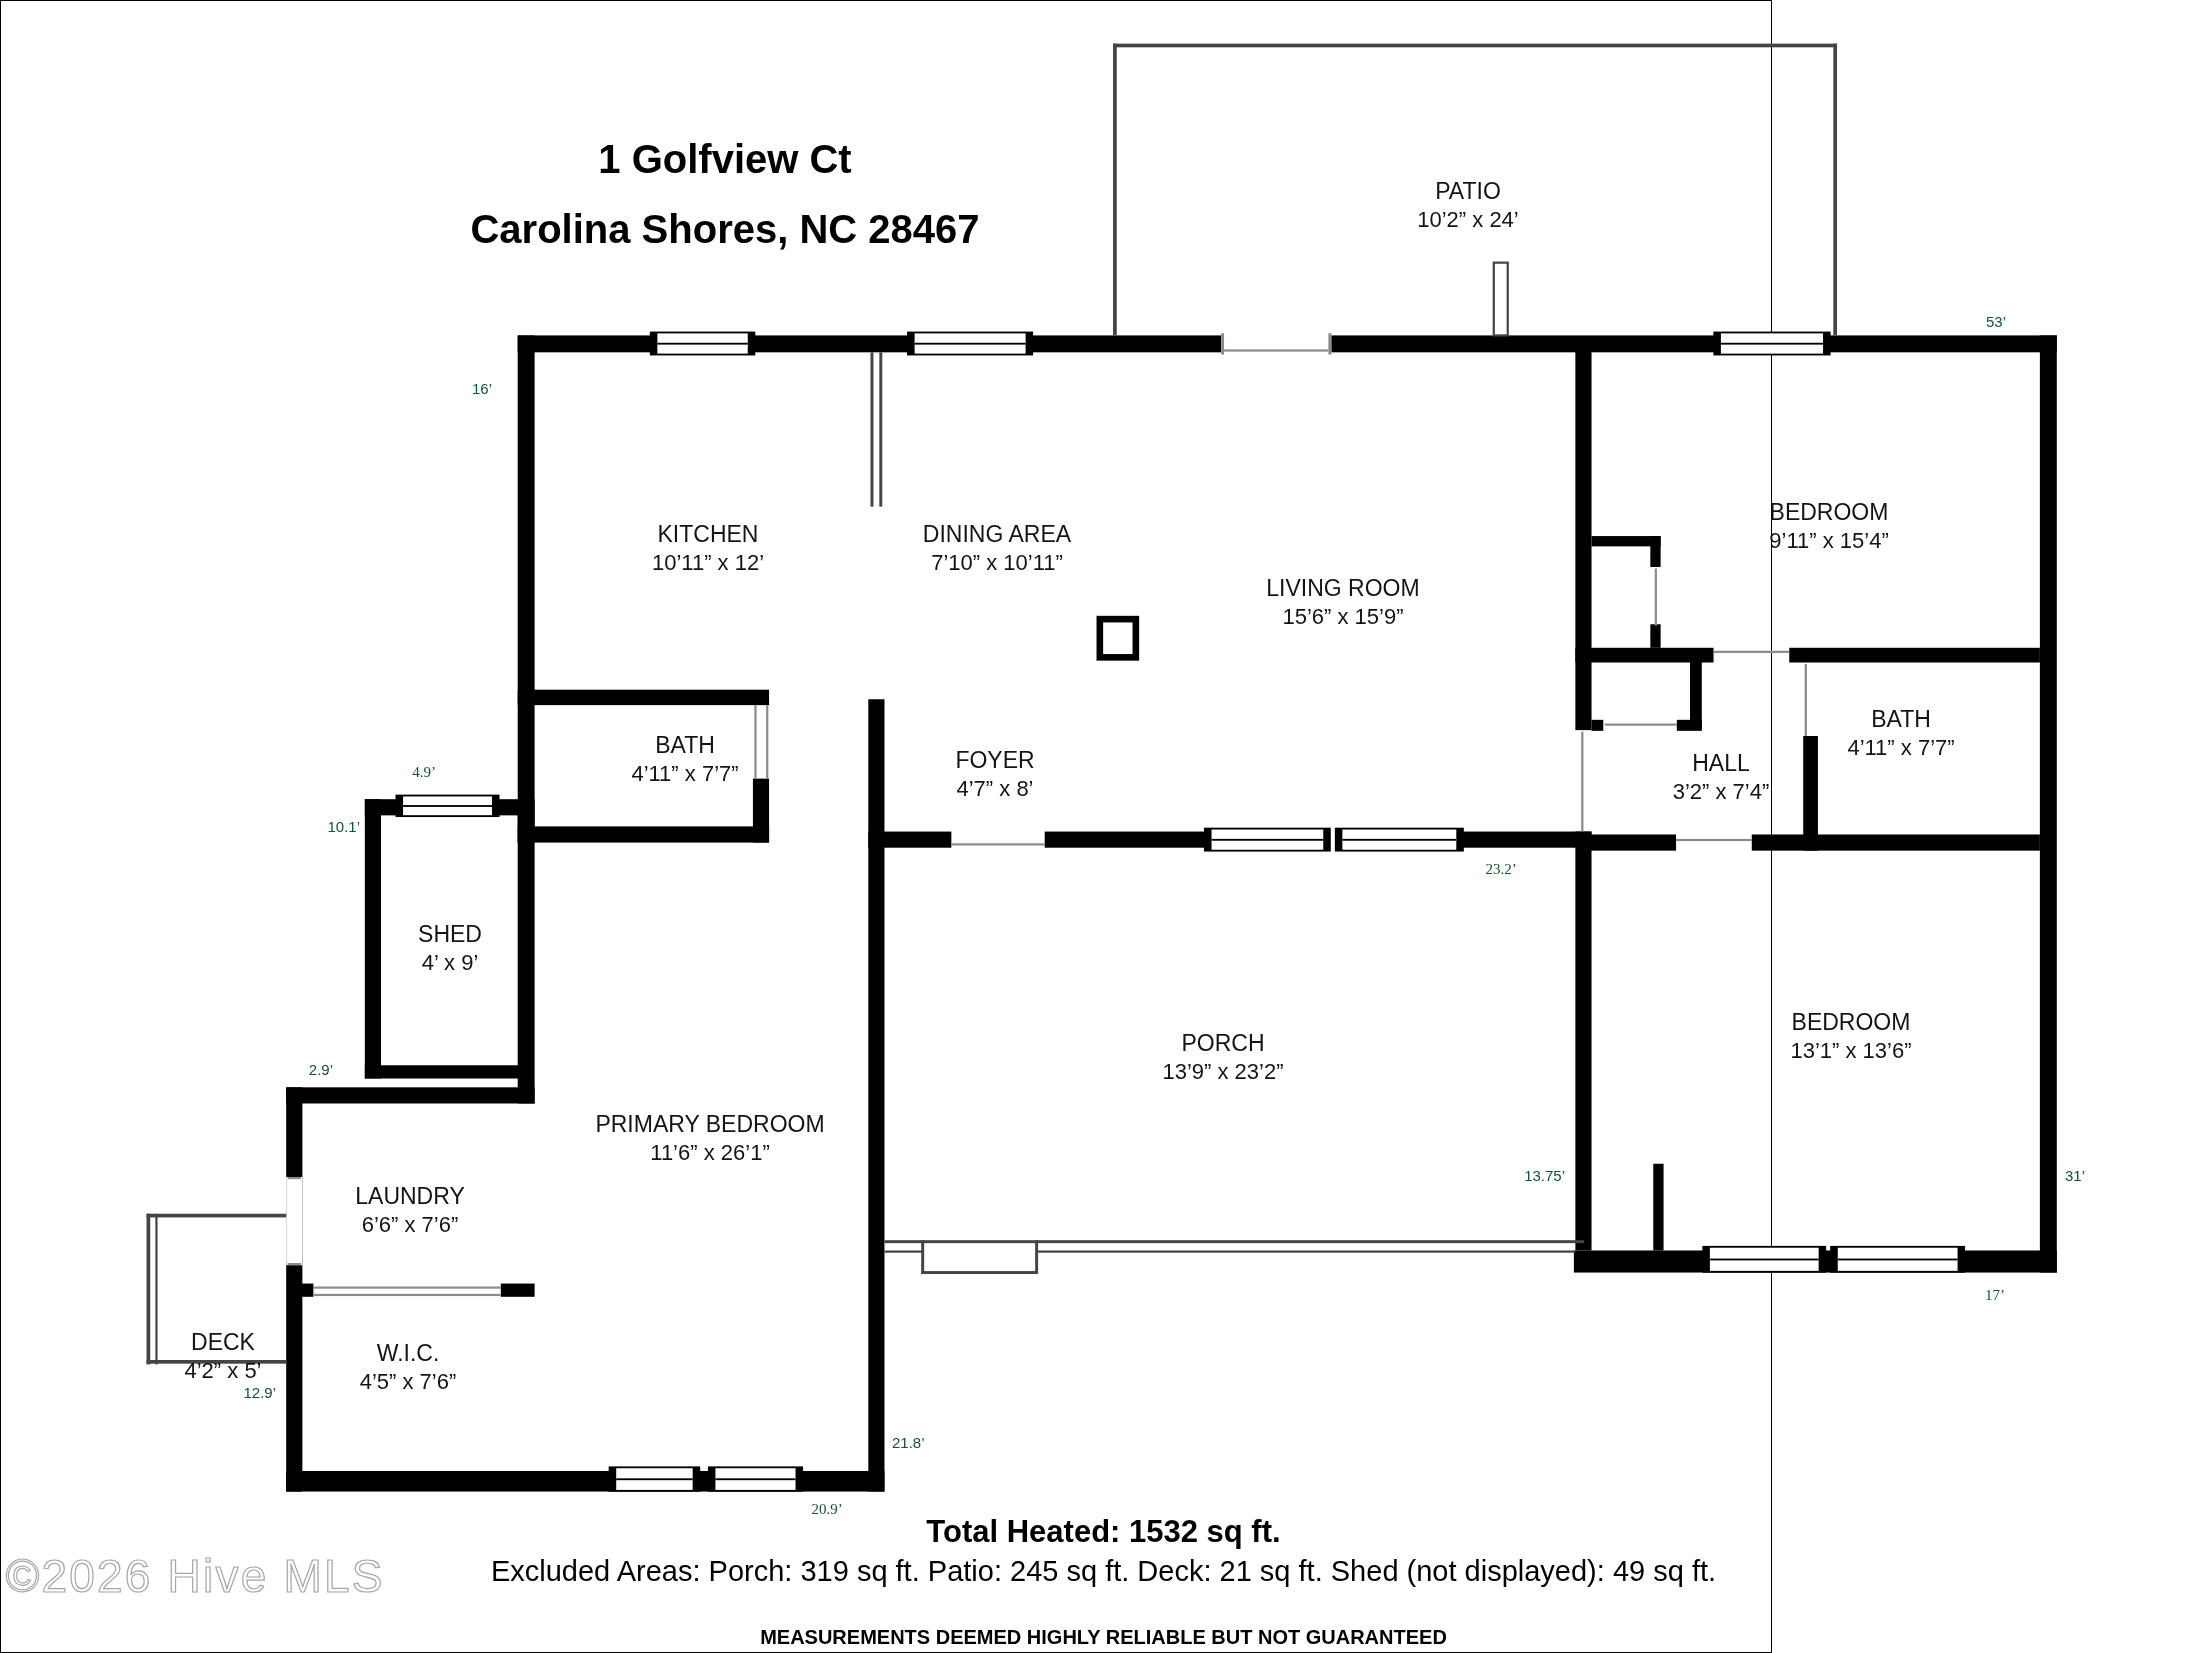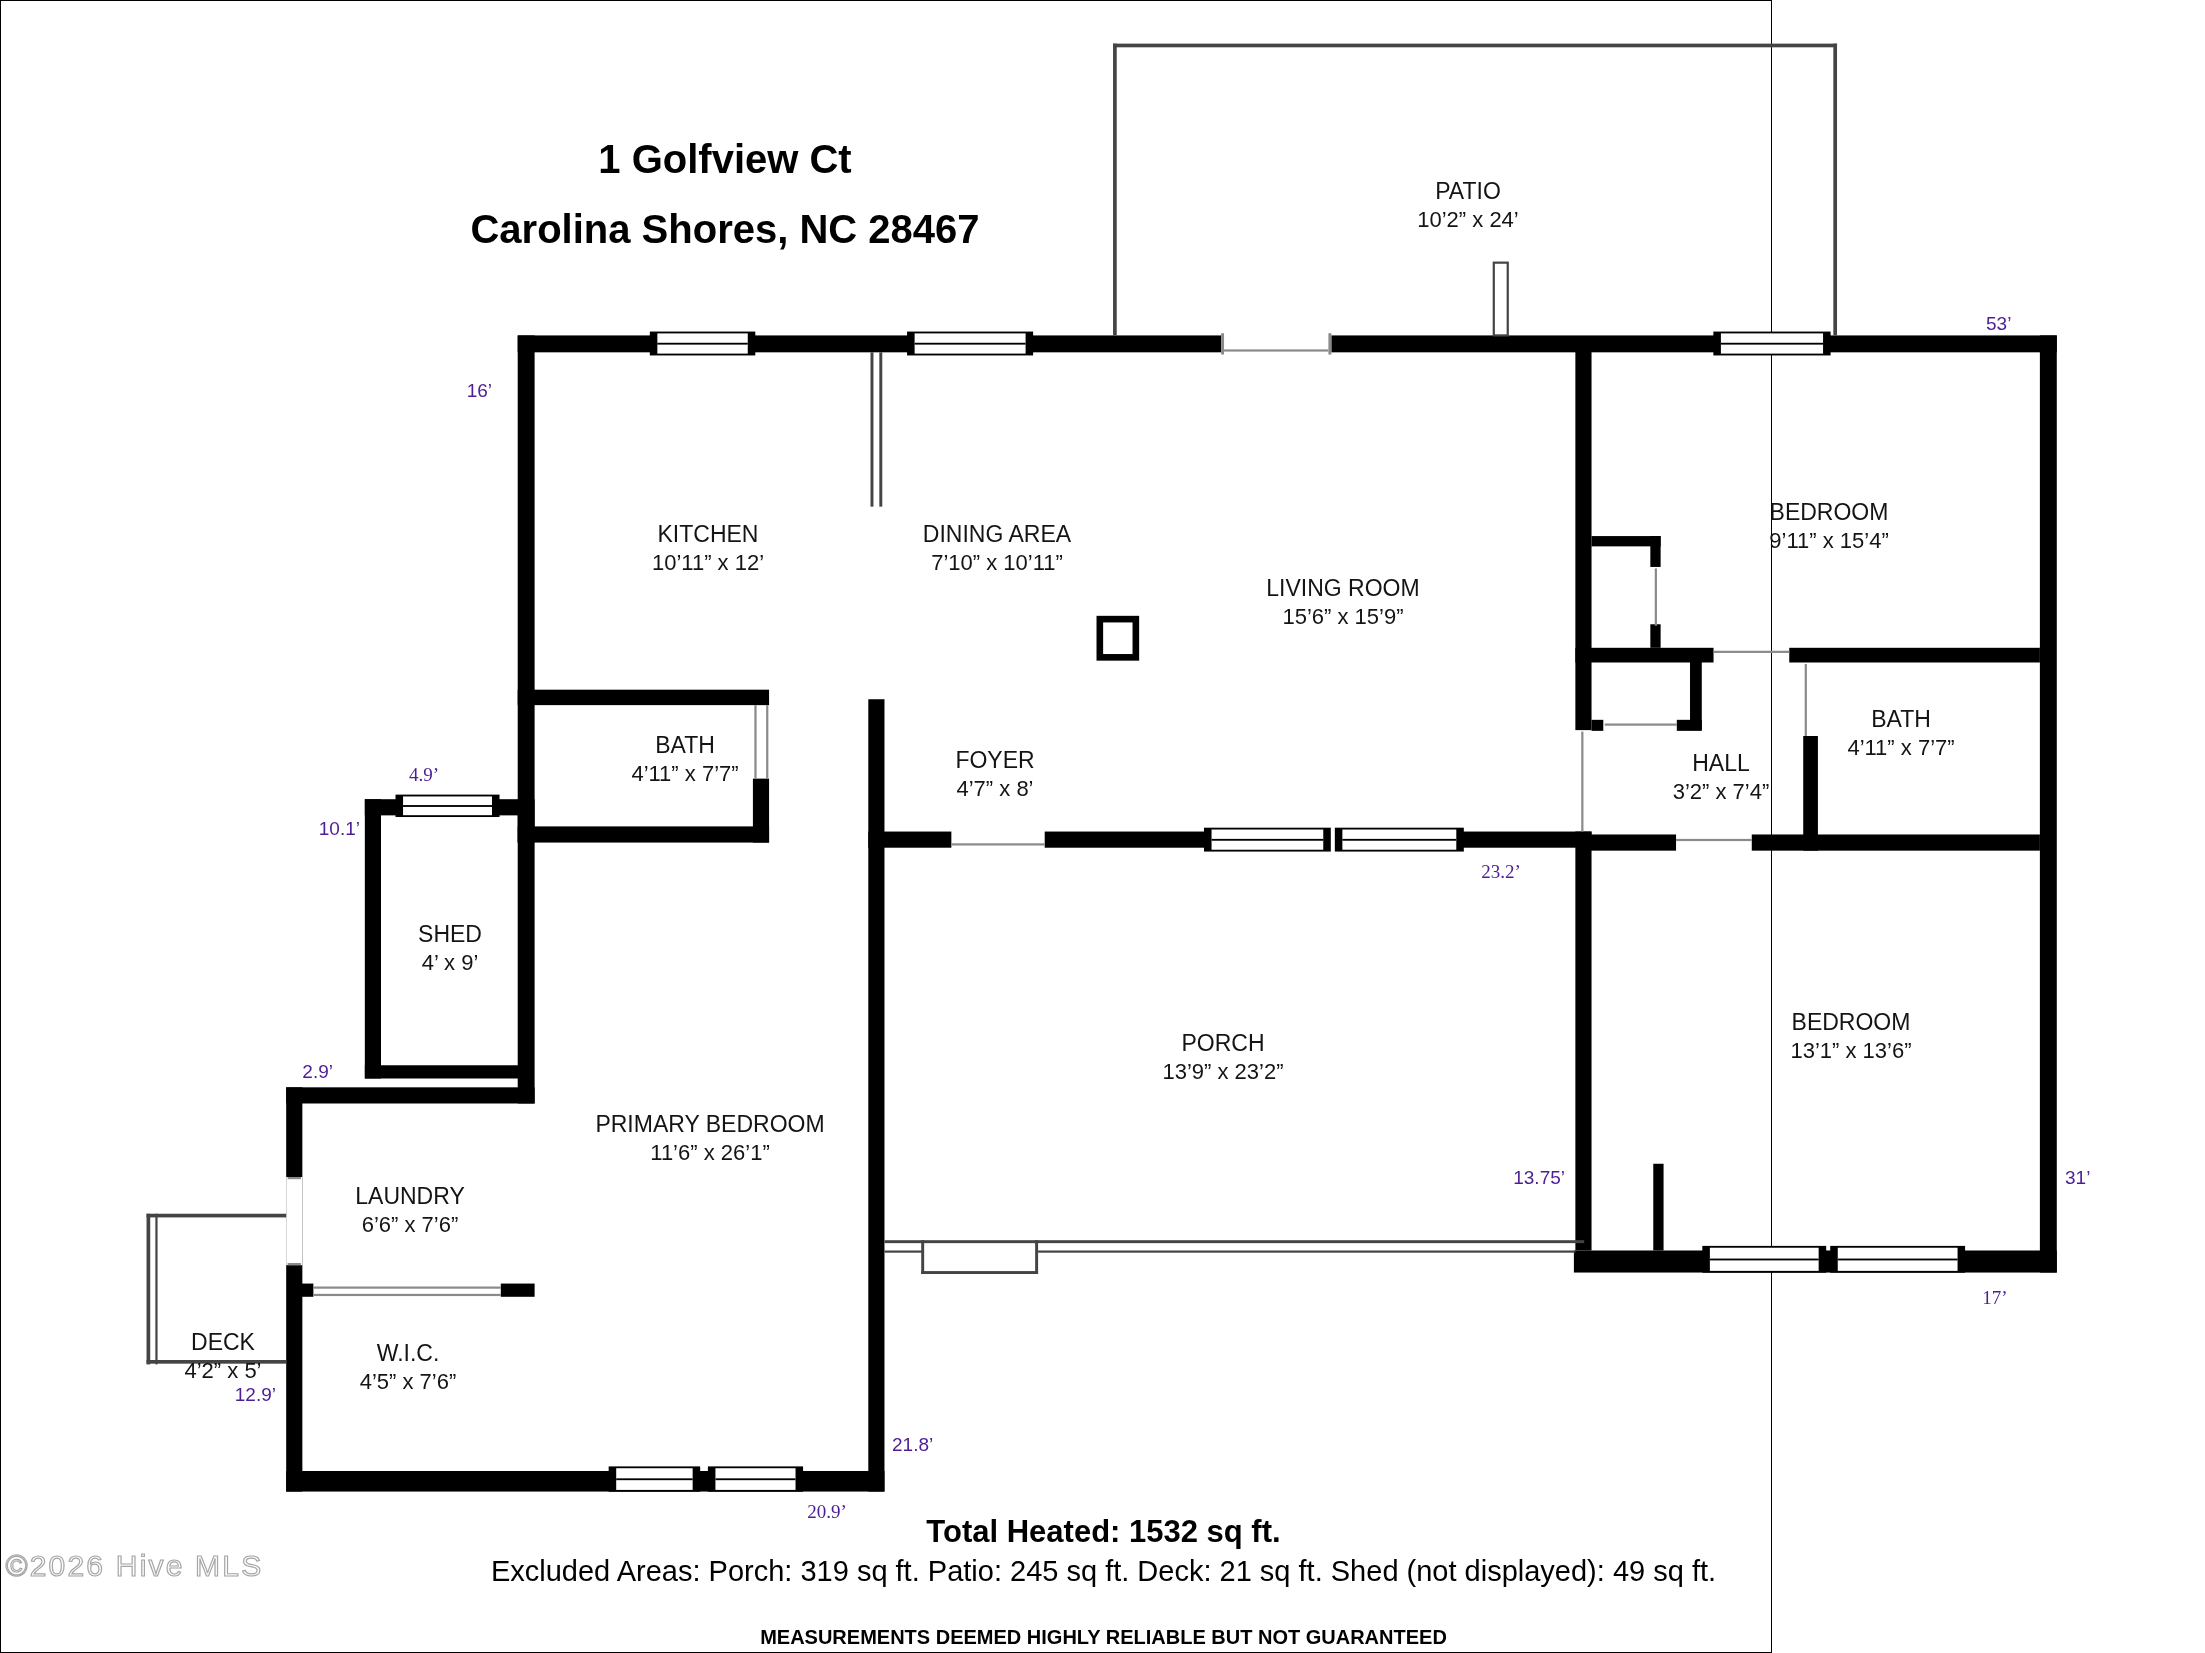--- a/index.html
+++ b/index.html
@@ -5,28 +5,28 @@
 <style>
   html,body{margin:0;padding:0;width:2205px;height:1653px;background:#fff;
     font-family:"Liberation Sans","DejaVu Sans",sans-serif;overflow:hidden;position:relative;}
   .frame{position:absolute;left:0;top:0;width:1772px;height:1653px;border:1.5px solid #000;box-sizing:border-box;}
   #plan{position:absolute;left:0;top:0;}
   .title{position:absolute;left:724px;top:123px;transform:translateX(-50%);text-align:center;
     font-weight:bold;font-size:40px;line-height:70px;color:#000;white-space:nowrap;}
   .room-label{position:absolute;transform:translateX(-50%);text-align:center;color:#141414;white-space:nowrap;}
   .room-name{font-size:23px;line-height:29px;}
   .room-dims{font-size:22px;line-height:28px;}
-  .dim-label{position:absolute;font-size:19px;color:#4c1d95;white-space:nowrap;}
+  .dim-label{position:absolute;font-size:15px;color:#14532d;white-space:nowrap;}
   .dim-r{transform:translateX(-100%);}
   .dim-c{transform:translateX(-50%);font-family:Liberation Serif, serif;}
   .fline{position:absolute;left:0;width:2205px;text-align:center;color:#000;}
   #f-total{top:1513px;font-size:31px;font-weight:bold;}
   #f-excluded{top:1554px;font-size:29px;}
   #f-disclaimer{top:1625px;font-size:20px;font-weight:bold;}
-  .watermark{position:absolute;left:4.4px;top:1548px;font-size:30px;letter-spacing:2.2px;
+  .watermark{position:absolute;left:4.4px;top:1548px;font-size:46px;letter-spacing:2.2px;
     color:transparent;-webkit-text-stroke:1.2px #a6a6a6;white-space:nowrap;}
 </style>
 </head>
 <body>
 
 <div class="frame">
 
   <svg id="plan" width="2205" height="1653" viewBox="0 0 3000 2249">
       <rect x="703" y="455" width="2094" height="23" fill="#000000"></rect>
       <rect x="703" y="455" width="23" height="690" fill="#000000"></rect>

